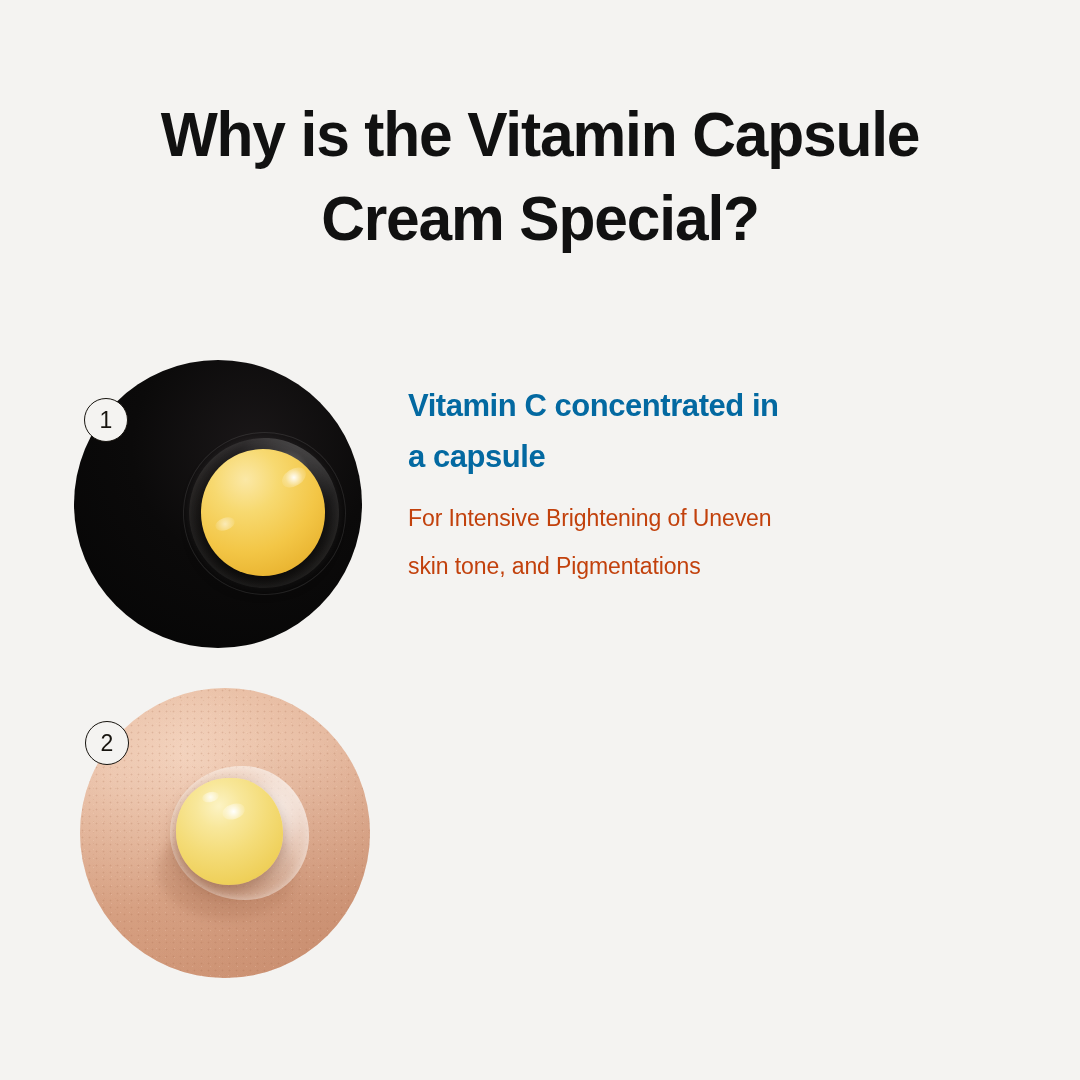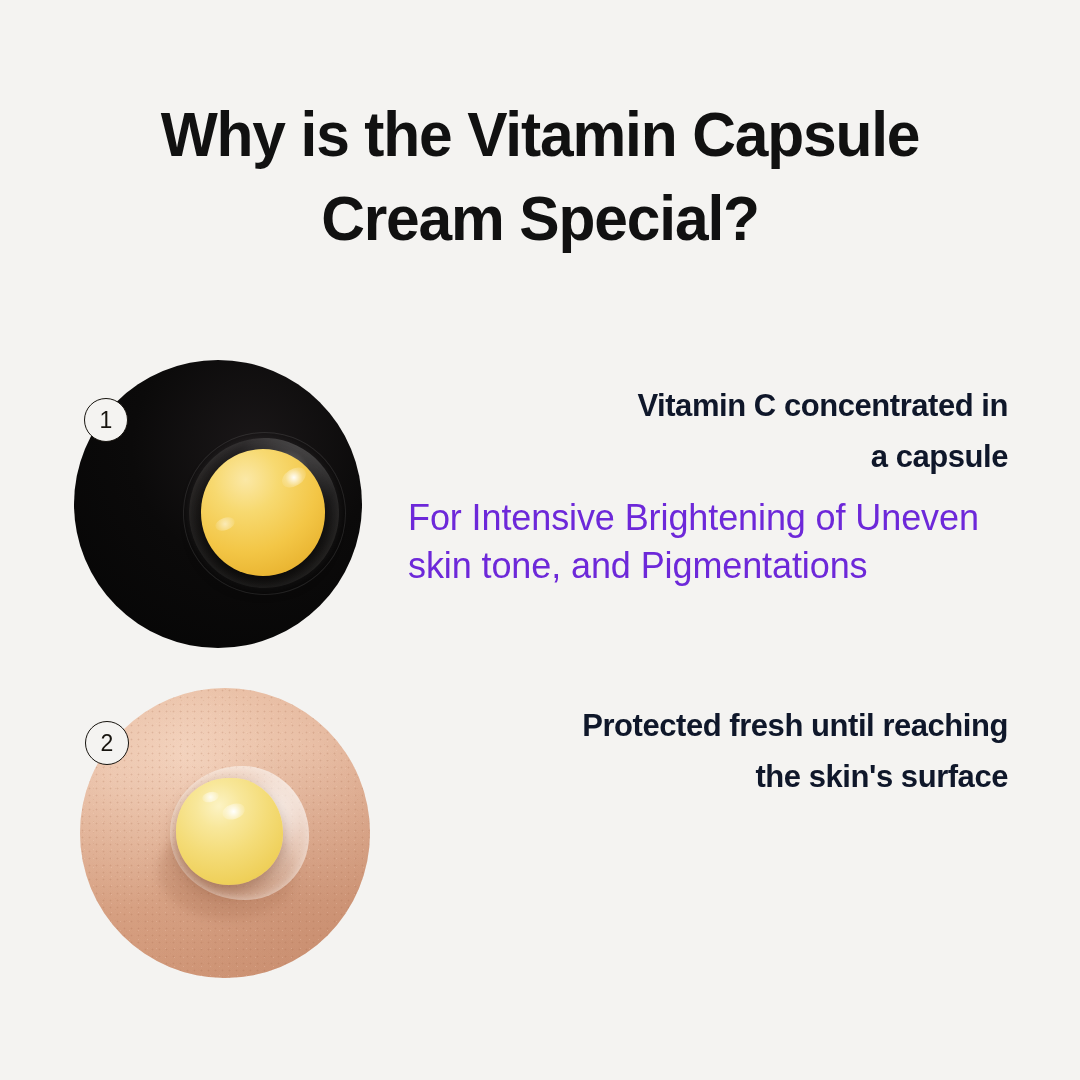--- a/index.html
+++ b/index.html
@@ -241,31 +241,30 @@
   }
   .feature-1 .copy { top: 20px; }
   .feature-2 .copy { top: 12px; }
 
   .copy-title {
     margin: 0;
     font-size: 31px;
     line-height: 51px;
     font-weight: 700;
     letter-spacing: -0.45px;
-    color: #0f172a;
+    color: #0369a1;
     white-space: pre-line;
-    text-align: right;
   }
   .copy-body {
     margin: 12px 0 0 0;
-    font-size: 36px;
+    font-size: 23px;
     line-height: 48px;
     font-weight: 300;
     letter-spacing: -0.1px;
-    color: #6d28d9;
+    color: #c2410c;
     white-space: pre-line;
   }
   .feature-2 .copy-body { margin-top: 10px; }
 </style>
 </head>
 <body>
 
 <div class="page">
 
   <h1 class="headline">Why is the Vitamin Capsule
@@ -304,19 +303,17 @@
         <div class="shell"></div>
         <div class="blob"></div>
         <div class="gloss"></div>
         <div class="gloss-2"></div>
       </div>
     </div>
 
     <div class="badge">2</div>
 
     <div class="copy">
-      <h2 class="copy-title">Protected fresh until reaching
-the skin's surface</h2>
     </div>
 
   </section>
 
 </div>
 
 </body></html>

